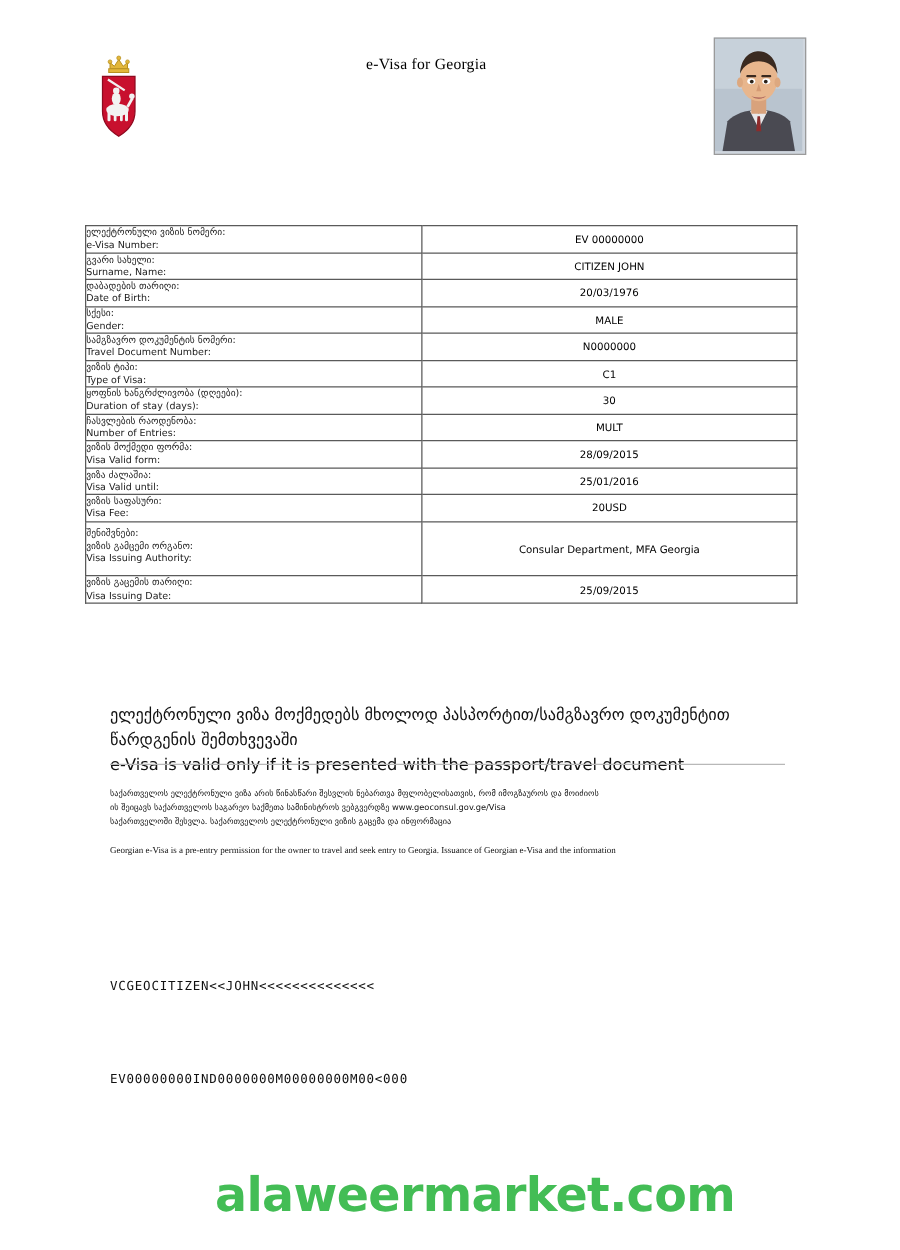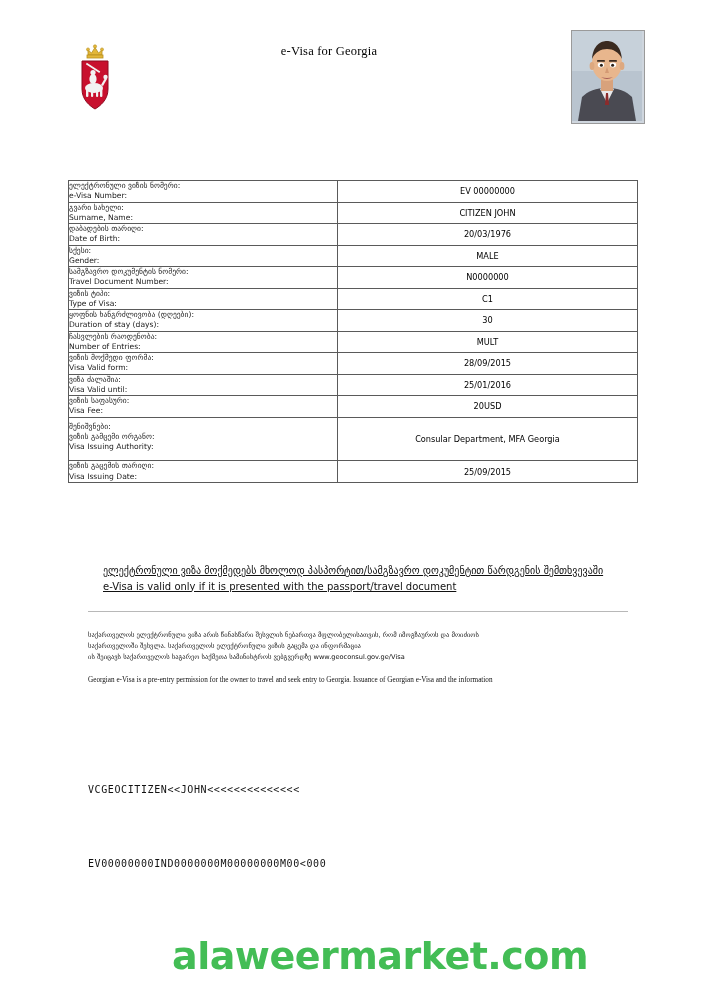--- a/index.html
+++ b/index.html
@@ -33,21 +33,21 @@
     position: absolute;
     left: 78px;
     top: 12px;
     width: 48px;
     height: 78px;
   }
   .emblem svg { display: block; }
 
   .doc-title {
     position: absolute;
-    left: 0;
+    left: 12px;
     top: 14px;
     width: 658px;
     text-align: center;
     font-size: 12.5px;
     font-family: "Liberation Serif", serif;
     letter-spacing: 0.2px;
   }
 
   .photo-frame {
     position: absolute;
@@ -97,28 +97,27 @@
     font-family: "DejaVu Sans", sans-serif;
     font-size: 8.2px;
     color: #000;
     text-align: center;
   }
   tr.tall .lab { padding-top: 4px; padding-bottom: 8px; }
 
   
   .note-block {
     position: absolute;
-    left: 103px;
+    left: 88px;
     top: 563px;
     width: 540px;
     font-family: "DejaVu Sans", sans-serif;
-    font-size: 10px;
+    font-size: 13px;
     line-height: 1.55;
     color: #111;
-    text-decoration: underline;
   }
   .hr {
     position: absolute;
     left: 88px;
     top: 611px;
     width: 540px;
     height: 0;
     border-top: 1px solid #b8b8b8;
   }
   .note-block2 {
@@ -334,22 +333,22 @@
 
   <div class="note-block">
     <div>ელექტრონული ვიზა მოქმედებს მხოლოდ პასპორტით/სამგზავრო დოკუმენტით წარდგენის შემთხვევაში</div>
     <div>e-Visa is valid only if it is presented with the passport/travel document</div>
   </div>
 
   <div class="hr"></div>
 
   <div class="note-block2">
     <div>საქართველოს ელექტრონული ვიზა არის წინასწარი შესვლის ნებართვა მფლობელისათვის, რომ იმოგზაუროს და მოიძიოს</div>
+    <div>ის შეიცავს საქართველოს საგარეო საქმეთა სამინისტროს ვებგვერდზე www.geoconsul.gov.ge/Visa</div>
     <div>საქართველოში შესვლა. საქართველოს ელექტრონული ვიზის გაცემა და ინფორმაცია</div>
-    <div>ის შეიცავს საქართველოს საგარეო საქმეთა სამინისტროს ვებგვერდზე www.geoconsul.gov.ge/Visa</div>
     <div class="en-par">Georgian e-Visa is a pre-entry permission for the owner to travel and seek entry to Georgia. Issuance of Georgian e-Visa and the information</div>
   </div>
 
   <div class="mrz">
     <div>VCGEOCITIZEN&lt;&lt;JOHN&lt;&lt;&lt;&lt;&lt;&lt;&lt;&lt;&lt;&lt;&lt;&lt;&lt;&lt;</div>
     <div>EV00000000IND0000000M00000000M00&lt;000</div>
   </div>
 
   <div class="watermark" style="color: rgb(67, 189, 85); margin-left: 20px;">alaweermarket.com</div>
 

